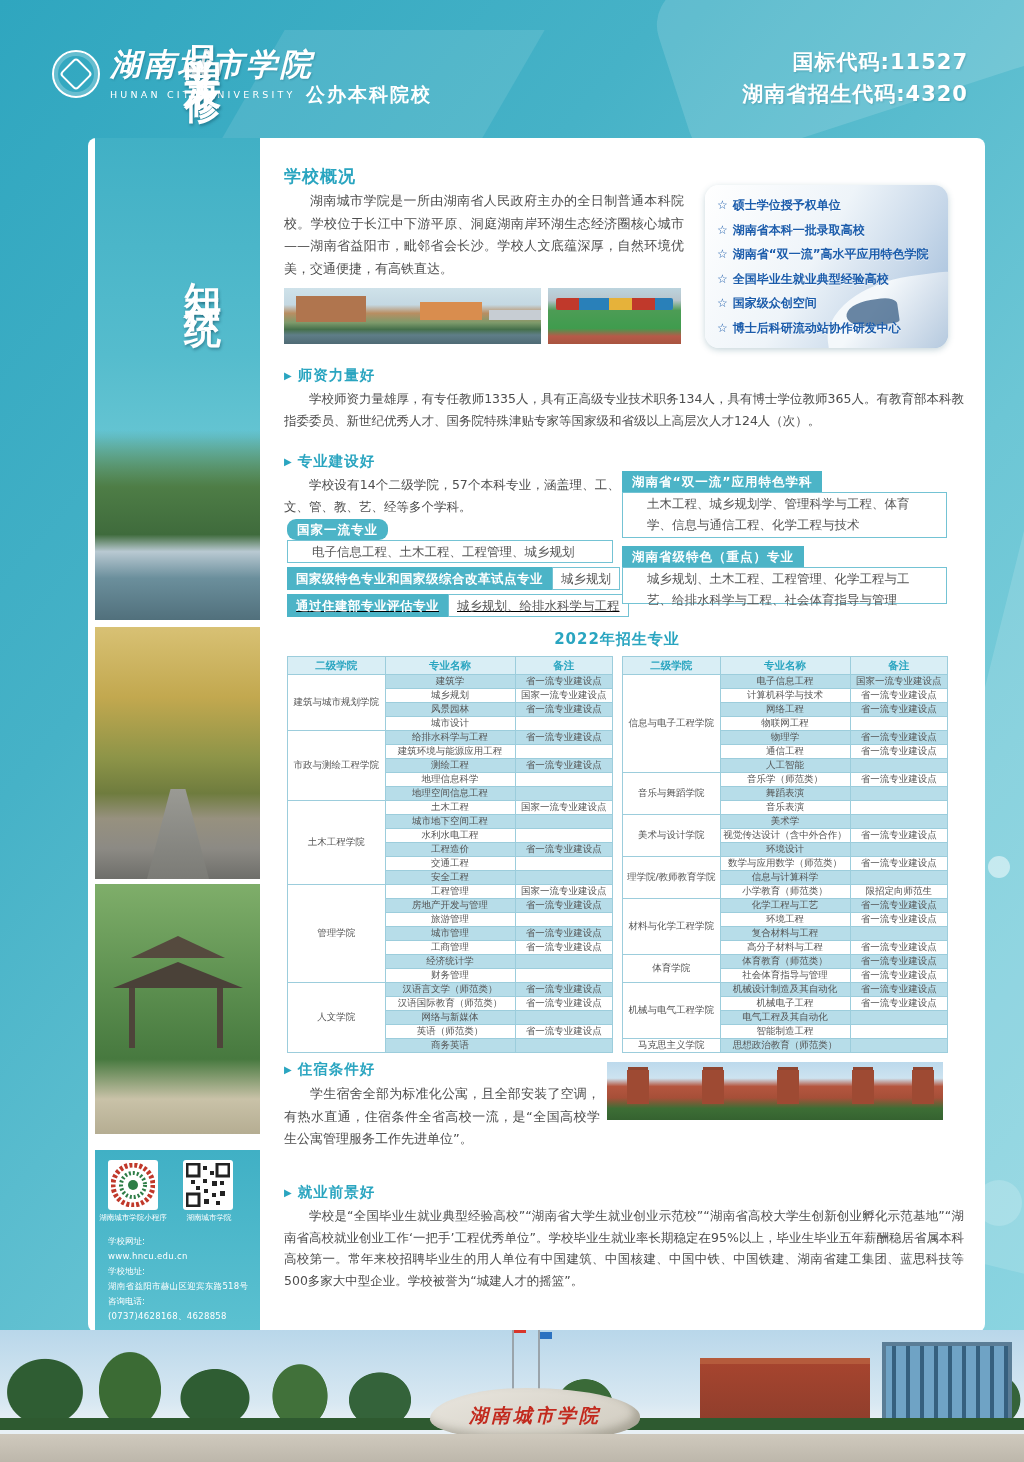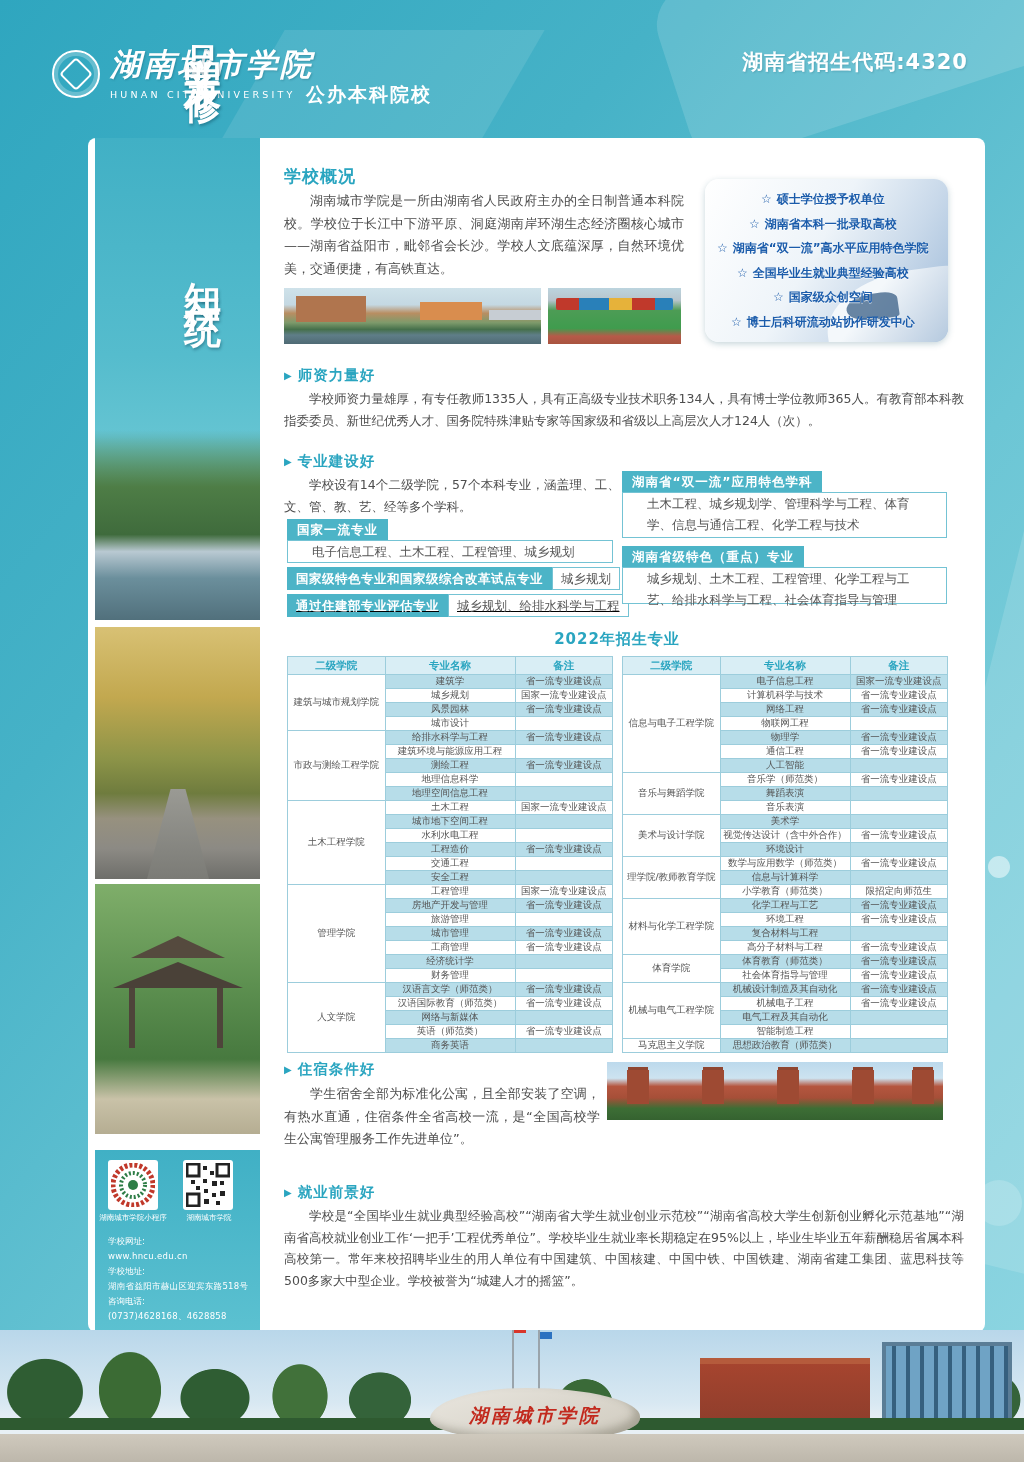--- a/index.html
+++ b/index.html
@@ -70,22 +70,22 @@
 
   .photo-campus1{position:absolute;left:284px;top:288px;width:257px;height:56px;overflow:hidden;
     background:linear-gradient(180deg,#cfe2ea 0%,#c4d8e2 30%,#b98e62 45%,#7d9a6b 62%,#46704b 74%,#5f7e88 84%,#4f6a74 100%);}
   .photo-campus1 .bld{position:absolute;left:12px;top:8px;width:70px;height:26px;background:#b0754e;box-shadow:120px 2px 0 -4px #d98d4e, 185px 6px 0 -8px #c7cdd3;}
   .photo-campus2{position:absolute;left:548px;top:288px;width:133px;height:56px;overflow:hidden;
     background:linear-gradient(180deg,#bcd4de 0%,#b7c4cc 22%,#4d9c55 40%,#3f9c4e 72%,#b65a49 86%,#a8543f 100%);}
   .photo-campus2 .stand{position:absolute;left:8px;top:10px;width:117px;height:12px;
     background:linear-gradient(90deg,#c0392b 0 20%,#2980b9 20% 45%,#e6b23a 45% 65%,#c0392b 65% 85%,#2980b9 85% 100%);border-radius:2px;}
 
   
-  .badge-card{position:absolute;left:705px;top:179px;width:243px;height:163px;border-radius:14px;overflow:hidden;
-    background:linear-gradient(120deg,#ffffff 0%,#eef4f9 45%,#c9d9ea 72%,#9cb9d8 100%);box-shadow:0 2px 6px rgba(30,90,110,.25);text-align:center;}
+  .badge-card{position:absolute;left:705px;top:185px;width:243px;height:163px;border-radius:14px;overflow:hidden;
+    background:linear-gradient(120deg,#ffffff 0%,#eef4f9 45%,#c9d9ea 72%,#9cb9d8 100%);box-shadow:0 2px 6px rgba(30,90,110,.25);}
   .badge-card .train{position:absolute;right:-28px;bottom:-20px;width:150px;height:90px;border-radius:60% 20% 10% 10%;
     background:linear-gradient(135deg,#f4f8fb 30%,#cfdcea 60%,#9db8d4 100%);transform:rotate(-8deg);}
   .badge-card .train .shield{position:absolute;left:22px;top:18px;width:52px;height:26px;border-radius:50% 30% 10% 50%;background:#3a5f86;opacity:.75;}
   .badge-list{position:absolute;left:12px;top:8px;margin:0;padding:0;list-style:none;}
   .badge-list li{color:#1b5cab;font-size:12px;font-weight:bold;line-height:24.5px;white-space:nowrap;text-shadow:0 1px 0 rgba(255,255,255,.6);}
   .badge-list .star{margin-right:5px;font-weight:normal;}
 
   
   .tag-label{position:absolute;background:#4cb4c7;color:#fff;font-size:12.5px;font-weight:bold;
     padding:0 10px;height:21px;line-height:21px;letter-spacing:1px;}
@@ -148,20 +148,21 @@
 
   <div class="hdr-logo-seal">
     <div class="inner"></div>
   </div>
   <div class="hdr-name">
     <div class="cn">湖南城市学院</div>
     <div class="en">HUNAN CITY UNIVERSITY</div>
   </div>
   <div class="hdr-type">公办本科院校</div>
   <div class="hdr-codes">
+    <div>国标代码:11527</div>
     <div>湖南省招生代码:4320</div>
   </div>
 
   <div class="panel"></div>
 
   <div class="strip-top">
     <div class="lake"></div>
   </div>
   <div class="motto m1">品学兼修</div>
   <div class="motto m2">知行统一</div>
@@ -237,21 +238,21 @@
         <li><span class="star">☆</span><span>博士后科研流动站协作研发中心</span></li>
       </ul>
   </div>
 
   <div class="sec-title" style="left:284px;top:366px;"><span class="arr">▶</span><span>师资力量好</span></div>
   <div class="para" style="left:284px;top:388px;width:680px;font-size:12.5px;line-height:21.5px;">学校师资力量雄厚，有专任教师1335人，具有正高级专业技术职务134人，具有博士学位教师365人。有教育部本科教指委委员、新世纪优秀人才、国务院特殊津贴专家等国家级和省级以上高层次人才124人（次）。</div>
 
   <div class="sec-title" style="left:284px;top:452px;"><span class="arr">▶</span><span>专业建设好</span></div>
   <div class="para" style="left:284px;top:474px;width:336px;font-size:12.5px;line-height:21.5px;">学校设有14个二级学院，57个本科专业，涵盖理、工、文、管、教、艺、经等多个学科。</div>
 
-  <div class="tag-label" style="left:287px;top:519px;">国家一流专业</div>
+  <div class="tag-label" style="left:287px;top:519px;border-radius:9px;">国家一流专业</div>
   <div class="tag-box" style="left:287px;top:540px;width:326px;height:23px;">电子信息工程、土木工程、工程管理、城乡规划</div>
 
   <div class="tag-row" style="left:287px;top:567px;">
     <div class="tl">国家级特色专业和国家级综合改革试点专业</div>
     <div class="tv">城乡规划</div>
   </div>
   <div class="tag-row" style="left:287px;top:594px;text-decoration:underline;">
     <div class="tl">通过住建部专业评估专业</div>
     <div class="tv">城乡规划、给排水科学与工程</div>
   </div>

